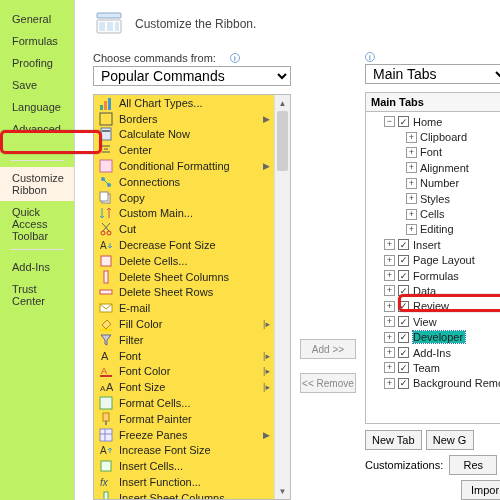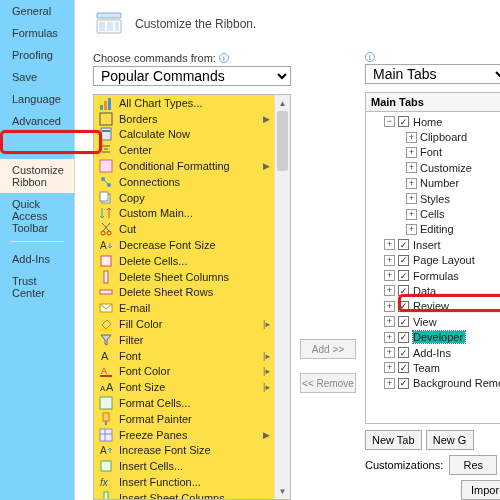--- a/index.html
+++ b/index.html
@@ -9,22 +9,22 @@
     background: #fff;
     width: 500px;
     height: 500px;
     overflow: hidden;
     position: relative;
   }
   .layout { display: flex; height: 100%; }
   .sidebar {
     width: 108px;
     border-right: 1px solid #d4d4d4;
-    background: #7dd3fc;
-    padding-top: 0;
+    background: #bef264;
+    padding-top: 8px;
   }
   .sidebar-item {
     padding: 5px 10px 5px 12px;
     color: #333;
     cursor: pointer;
     position: relative;
     font-size: 11px;
   }
   .sidebar-item.selected {
     background: #fff3e6;
@@ -43,21 +43,21 @@
   .page-title { color: #444; font-size: 12px; }
   .columns { display: flex; gap: 8px; flex: 1; overflow: hidden; }
   .col { display: flex; flex-direction: column; }
   .col.left { width: 198px; }
   .col.mid { width: 58px; justify-content: center; align-items: center; gap: 14px; padding-top: 180px; }
   .col.right { flex: 1; min-width: 0; }
   .field-label {
     color: #333;
     font-size: 11px;
     margin-bottom: 2px;
-    display:flex; align-items:center; gap:3px;
+    display:flex; align-items:center; gap:14px;
   }
   .info-dot {
     width:10px; height:10px; border-radius:50%;
     border:1px solid #7aa7d8; color:#3a72b1;
     font-size:8px; line-height:9px; text-align:center;
     display:inline-block;
   }
   select.dropdown {
     width: 100%;
     font-size: 14px;
@@ -507,21 +507,21 @@
             <div class="tree-item indent-2">
               <span class="tree-expand">+</span>
               <span class="tree-label">Clipboard</span>
             </div>
             <div class="tree-item indent-2">
               <span class="tree-expand">+</span>
               <span class="tree-label">Font</span>
             </div>
             <div class="tree-item indent-2">
               <span class="tree-expand">+</span>
-              <span class="tree-label">Customize</span>
+              <span class="tree-label">Alignment</span>
             </div>
             <div class="tree-item indent-2">
               <span class="tree-expand">+</span>
               <span class="tree-label">Number</span>
             </div>
             <div class="tree-item indent-2">
               <span class="tree-expand">+</span>
               <span class="tree-label">Styles</span>
             </div>
             <div class="tree-item indent-2">

